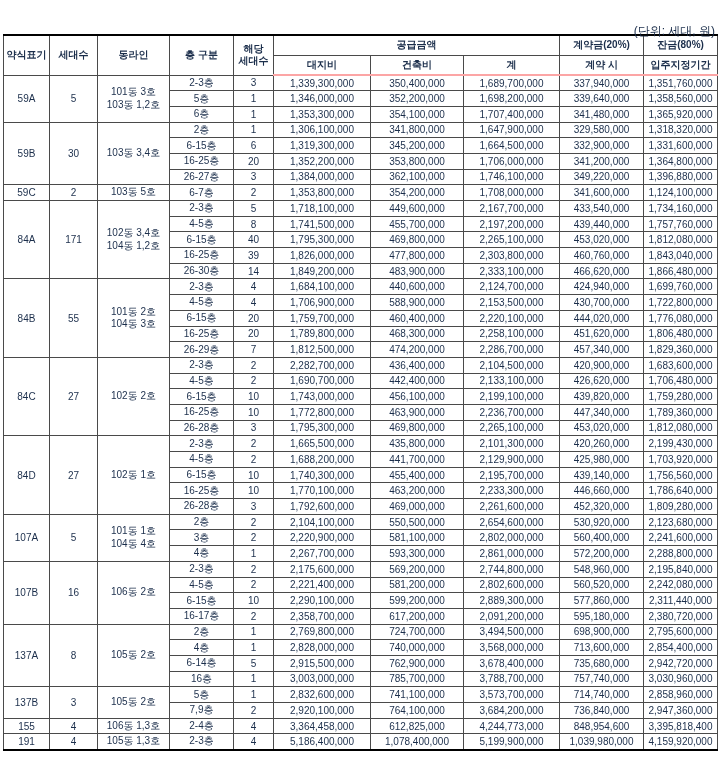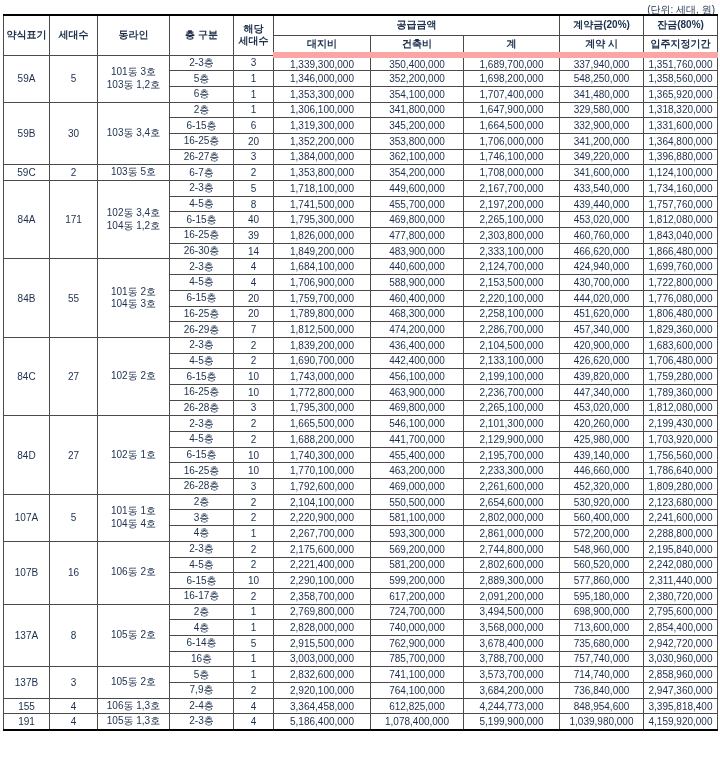--- a/index.html
+++ b/index.html
@@ -5,24 +5,25 @@
   * { box-sizing: border-box; }
   html, body {
     margin: 0; padding: 0;
     width: 720px; height: 776px;
     background: #ffffff;
     font-family: "Liberation Sans", "DejaVu Sans", sans-serif;
     color: #1b2e4b;
   }
   .unit-note {
     text-align: right;
-    font-size: 10px;
+    font-size: 12px;
     padding: 3px 5px 2px 0;
     height: 14px;
     color: #1b2e4b;
+    margin-top: 20px;
   }
   table.price-table {
     border-collapse: collapse;
     table-layout: fixed;
     width: 714px;
     margin: 0 3px;
     border-top: 2px solid #000;
     border-bottom: 2px solid #000;
     border-left: 1px solid #000;
     border-right: 1px solid #000;
@@ -34,21 +35,21 @@
     vertical-align: middle;
     padding: 0 1px;
     white-space: nowrap;
     overflow: hidden;
   }
   th {
     font-weight: bold;
     height: 20px;
     background: #ffffff;
   }
-  thead tr:last-child th { border-bottom: 6px solid #fca5a5; }
+  thead tr:last-child th { border-bottom: 2px solid #fca5a5; }
   td { height: 15.7px; }
   tr.group-start td { border-top: 1.6px solid #000; }
   .pre { white-space: pre-line; line-height: 1.25; }
 </style>
 </head>
 <body>
 
 <div class="unit-note">(단위: 세대, 원)</div>
 
 <table class="price-table">
@@ -97,21 +98,21 @@
         <td>1,689,700,000</td>
         <td>337,940,000</td>
         <td>1,351,760,000</td>
       </tr>
       <tr>
         <td>5층</td>
         <td>1</td>
         <td>1,346,000,000</td>
         <td>352,200,000</td>
         <td>1,698,200,000</td>
-        <td>548,250,000</td>
+        <td>339,640,000</td>
         <td>1,358,560,000</td>
       </tr>
       <tr>
         <td>6층</td>
         <td>1</td>
         <td>1,353,300,000</td>
         <td>354,100,000</td>
         <td>1,707,400,000</td>
         <td>341,480,000</td>
         <td>1,365,920,000</td>
@@ -264,21 +265,21 @@
         <td>2,286,700,000</td>
         <td>457,340,000</td>
         <td>1,829,360,000</td>
       </tr>
       <tr class="group-start">
         <td rowspan="5">84C</td>
         <td rowspan="5">27</td>
         <td rowspan="5" class="pre">102동 2호</td>
         <td>2-3층</td>
         <td>2</td>
-        <td>1,839,200,000</td>
+        <td>2,282,700,000</td>
         <td>436,400,000</td>
         <td>2,104,500,000</td>
         <td>420,900,000</td>
         <td>1,683,600,000</td>
       </tr>
       <tr>
         <td>4-5층</td>
         <td>2</td>
         <td>1,690,700,000</td>
         <td>442,400,000</td>
@@ -313,21 +314,21 @@
         <td>453,020,000</td>
         <td>1,812,080,000</td>
       </tr>
       <tr class="group-start">
         <td rowspan="5">84D</td>
         <td rowspan="5">27</td>
         <td rowspan="5" class="pre">102동 1호</td>
         <td>2-3층</td>
         <td>2</td>
         <td>1,665,500,000</td>
-        <td>546,100,000</td>
+        <td>435,800,000</td>
         <td>2,101,300,000</td>
         <td>420,260,000</td>
         <td>2,199,430,000</td>
       </tr>
       <tr>
         <td>4-5층</td>
         <td>2</td>
         <td>1,688,200,000</td>
         <td>441,700,000</td>
         <td>2,129,900,000</td>

